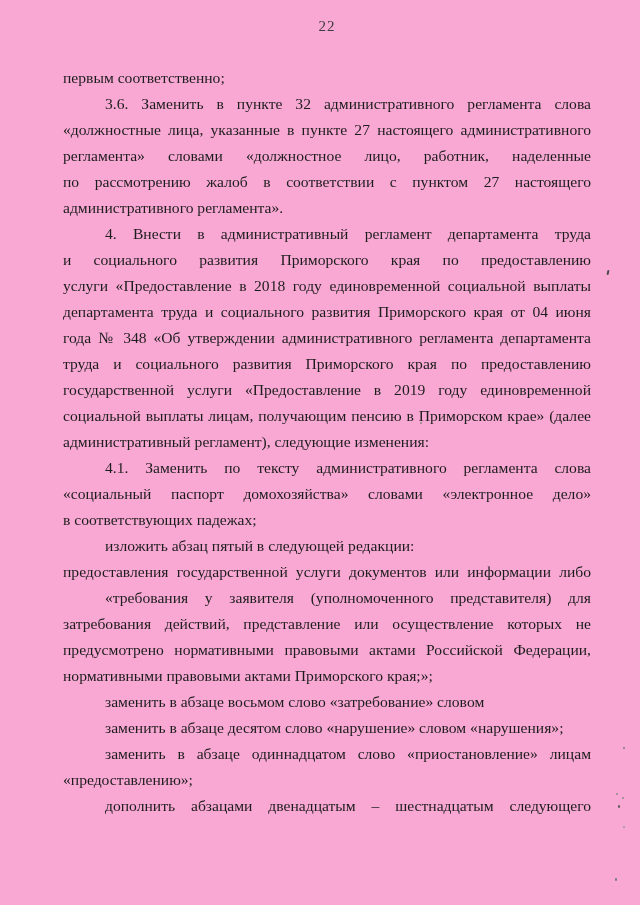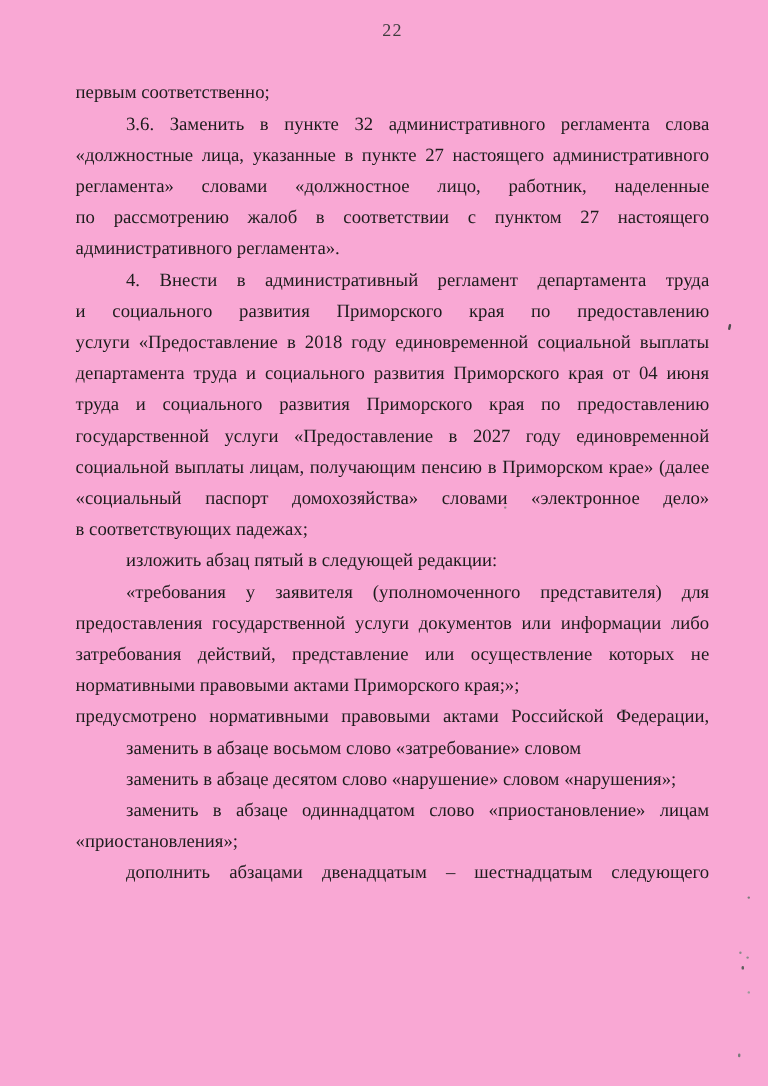--- a/index.html
+++ b/index.html
@@ -76,35 +76,38 @@
       <div class="line">первым соответственно;</div>
       <div class="line just ind">3.6. Заменить в пункте 32 административного регламента слова</div>
       <div class="line just">«должностные лица, указанные в пункте 27 настоящего административного</div>
       <div class="line just">регламента» словами «должностное лицо, работник, наделенные полномочиями</div>
       <div class="line just">по рассмотрению жалоб в соответствии с пунктом 27 настоящего</div>
       <div class="line">административного регламента».</div>
       <div class="line just ind">4. Внести в административный регламент департамента труда</div>
       <div class="line just">и социального развития Приморского края по предоставлению государственной</div>
       <div class="line just">услуги «Предоставление в 2018 году единовременной социальной выплаты</div>
       <div class="line just">департамента труда и социального развития Приморского края от 04 июня 2018</div>
+      <div class="line just">года № 348 «Об утверждении административного регламента департамента</div>
       <div class="line just">труда и социального развития Приморского края по предоставлению</div>
-      <div class="line just">государственной услуги «Предоставление в 2027 году единовременной</div>
+      <div class="line just">государственной услуги «Предоставление в 2019 году единовременной</div>
       <div class="line just">социальной выплаты лицам, получающим пенсию в Приморском крае» (далее –</div>
+      <div class="line">административный регламент), следующие  изменения:</div>
+      <div class="line just ind">4.1. Заменить по тексту административного регламента слова</div>
       <div class="line just">«социальный паспорт домохозяйства» словами «электронное дело»</div>
       <div class="line">в соответствующих падежах;</div>
       <div class="line ind">изложить абзац пятый в следующей редакции:</div>
+      <div class="line just">предоставления государственной услуги документов или информации либо</div>
       <div class="line just ind">«требования у заявителя (уполномоченного представителя) для</div>
-      <div class="line just">предоставления государственной услуги документов или информации либо</div>
       <div class="line just">затребования действий, представление или осуществление которых не</div>
+      <div class="line just">предусмотрено нормативными правовыми актами Российской Федерации,</div>
       <div class="line">нормативными правовыми актами Приморского края;»;</div>
-      <div class="line just">предусмотрено нормативными правовыми актами Российской Федерации,</div>
       <div class="line ind">заменить в абзаце восьмом слово «затребование» словом «затребования»;</div>
       <div class="line ind">заменить в абзаце десятом слово «нарушение» словом «нарушения»;</div>
       <div class="line just ind">заменить в абзаце одиннадцатом слово «приостановление» лицам</div>
-      <div class="line">«приостановления»;</div>
+      <div class="line">«предоставлению»;</div>
       <div class="line just ind">дополнить абзацами двенадцатым – шестнадцатым следующего</div>
     </div>
 
   <div class="speck s1"></div>
   <div class="speck s2"></div>
   <div class="speck s3"></div>
   <div class="speck s4"></div>
   <div class="speck s5"></div>
   <div class="speck s6"></div>
   <div class="speck s7"></div>

